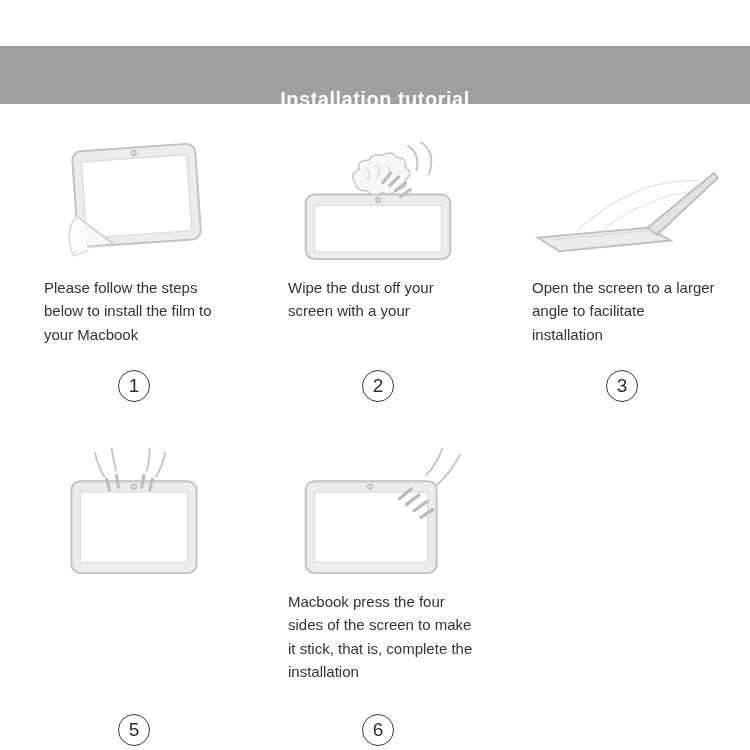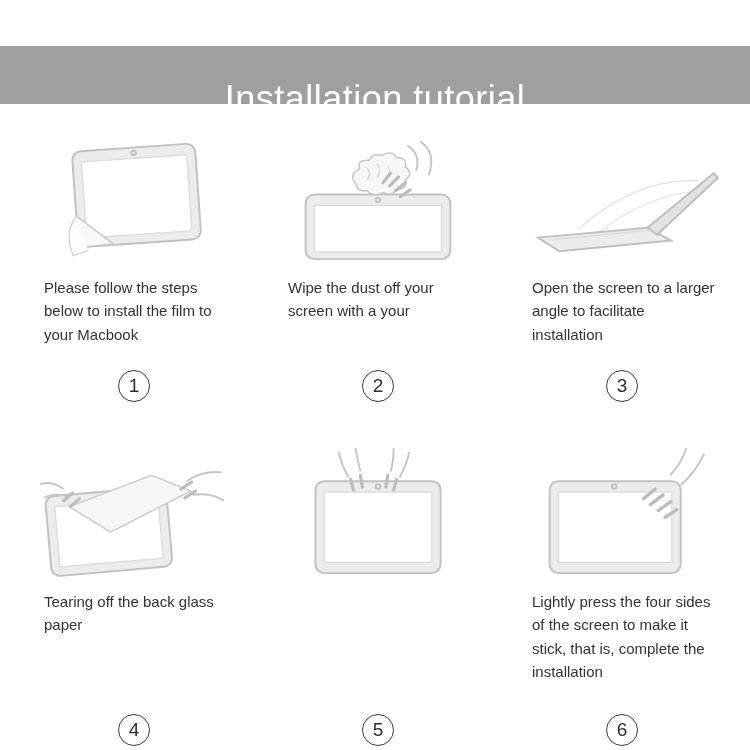--- a/index.html
+++ b/index.html
@@ -19,22 +19,22 @@
     margin-top: 46px;
     width: 100%;
     height: 58px;
     background: #9f9f9f;
     display: flex;
     align-items: center;
     justify-content: center;
   }
   .header-bar .title {
     color: #ffffff;
-    font-size: 36px;
-    font-weight: 400;
+    font-size: 20px;
+    font-weight: 700;
     letter-spacing: 0.5px;
     margin-top: 48px;
   }
   .steps-grid {
     display: grid;
     grid-template-columns: 1fr 1fr 1fr;
     grid-template-rows: 270px 300px;
     column-gap: 10px;
     row-gap: 28px;
     padding: 28px 28px 0 34px;
@@ -132,39 +132,20 @@
             <path d="M14,108 L126,98 L150,111 L36,122 Z" fill="#ececec" stroke="#c0c0c0"></path>
             <path d="M126,98 L194,42 L198,47 L136,105 Z" fill="#e2e2e2" stroke="#bdbdbd"></path>
             <path d="M30,110 L134,100" stroke="#d8d8d8" stroke-width="1.2"></path>
           </g>
         </svg>
       </div>
       <div class="caption">Open the screen to a larger angle to facilitate installation</div>
       <div class="step-number">3</div>
     </div>
 
-    <div class="step">
-      <div class="illus">
-        <svg viewBox="0 0 200 135">
-          <g fill="none" stroke="#c2c2c2" stroke-width="2">
-            <g transform="rotate(-5 78 84)">
-              <rect x="12" y="46" width="124" height="82" rx="9" fill="#ececec"></rect>
-              <rect x="21" y="57" width="106" height="62" fill="#ffffff" stroke="#dcdcdc" stroke-width="1.4"></rect>
-            </g>
-            <path d="M34,62 L118,30 L158,46 L76,88 Z" fill="#f7f7f7" stroke="#cccccc" stroke-width="1.5"></path>
-            <path d="M28,44 q-12,-9 -24,-5 M34,52 q-15,-5 -26,1" stroke="#c6c6c6"></path>
-            <path d="M28,56 l9,-8 M35,62 l9,-8" stroke="#bcbcbc" stroke-width="3.2" stroke-linecap="round"></path>
-            <path d="M154,36 q16,-11 36,-9 M160,50 q19,-3 32,6" stroke="#c6c6c6"></path>
-            <path d="M148,44 l11,-7 M152,53 l11,-7" stroke="#bcbcbc" stroke-width="3.2" stroke-linecap="round"></path>
-          </g>
-        </svg>
-      </div>
-      <div class="caption">Tearing off the back glass paper</div>
-      <div class="step-number">4</div>
-    </div>
 
     <div class="step">
       <div class="illus">
         <svg viewBox="0 0 200 135">
           <g fill="none" stroke="#c2c2c2" stroke-width="2">
             <rect x="36" y="36" width="128" height="94" rx="9" fill="#ececec"></rect>
             <rect x="45" y="47" width="110" height="72" fill="#ffffff" stroke="#dcdcdc" stroke-width="1.4"></rect>
             <circle cx="100" cy="41.5" r="2.4"></circle>
             <path d="M60,6 q3,15 10,26 M77,2 q2,13 5,24" stroke="#c6c6c6"></path>
             <path d="M132,6 q-3,15 -10,26 M116,2 q0,13 -3,24" stroke="#c6c6c6"></path>
@@ -180,18 +161,18 @@
         <svg viewBox="0 0 200 135">
           <g fill="none" stroke="#c2c2c2" stroke-width="2">
             <rect x="26" y="36" width="134" height="94" rx="9" fill="#ececec"></rect>
             <rect x="35" y="47" width="116" height="72" fill="#ffffff" stroke="#dcdcdc" stroke-width="1.4"></rect>
             <circle cx="92" cy="41.5" r="2.4"></circle>
             <path d="M166,2 q-6,17 -17,28 M184,8 q-9,19 -24,32" stroke="#c6c6c6"></path>
             <path d="M134,44 l-12,10 M142,50 l-13,10 M150,57 l-13,9 M156,65 l-12,8" stroke="#bcbcbc" stroke-width="3.4" stroke-linecap="round"></path>
           </g>
         </svg>
       </div>
-      <div class="caption">Lightly press the four sides of the screen to make it stick, that is, complete the installation</div>
+      <div class="caption">Macbook press the four sides of the screen to make it stick, that is, complete the installation</div>
       <div class="step-number">6</div>
     </div>
 
   </div>
 </div>
 
 </body></html>

